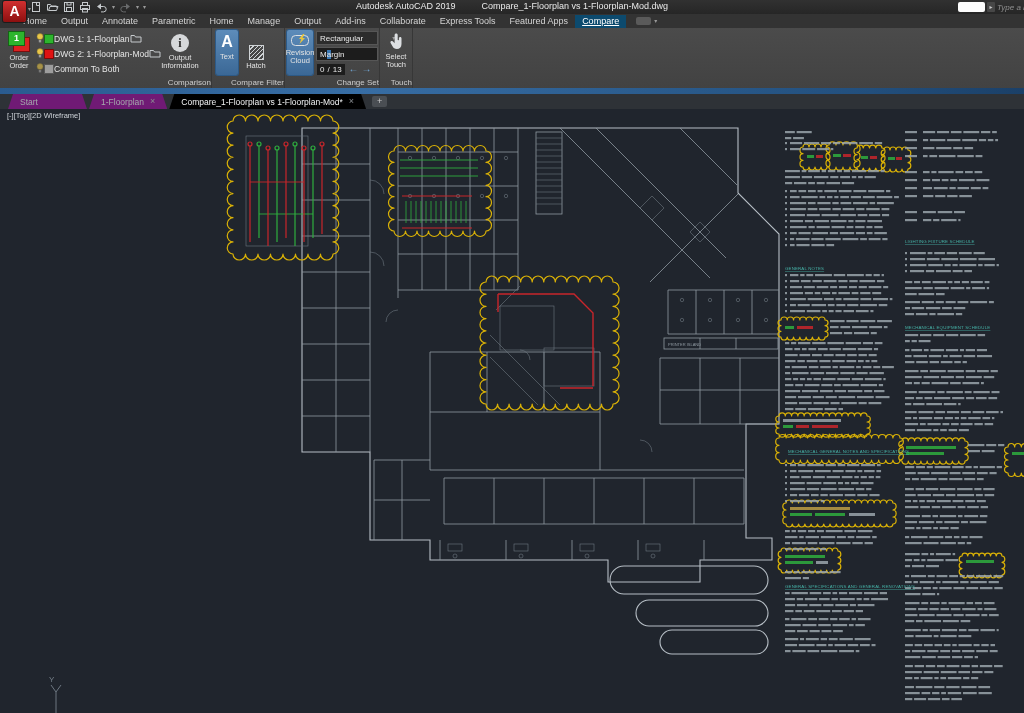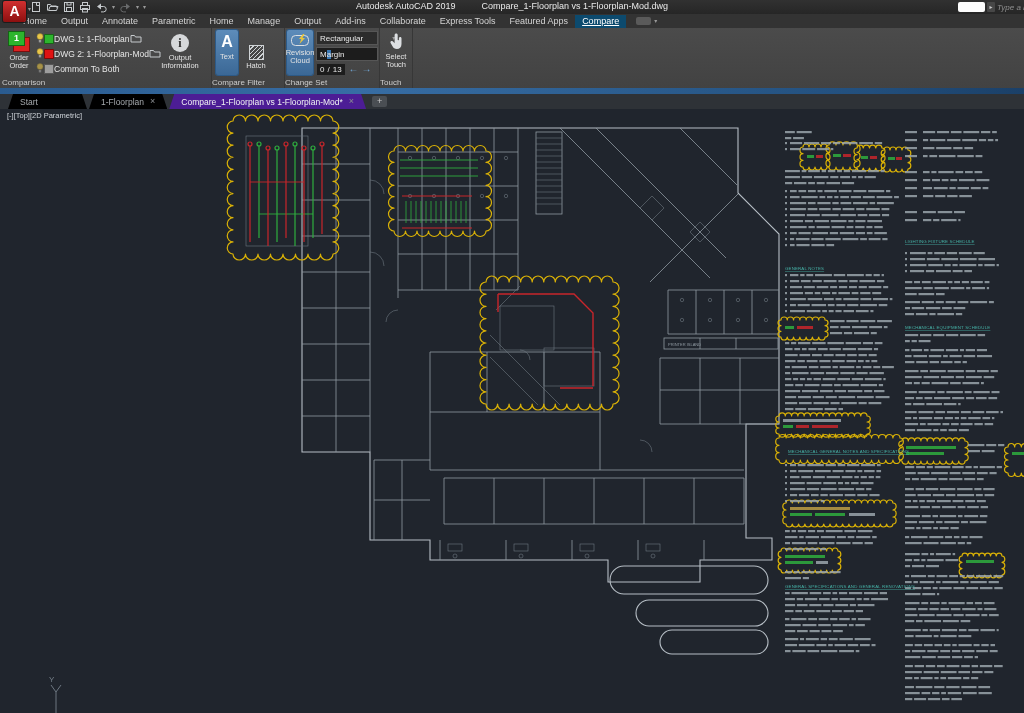--- a/index.html
+++ b/index.html
@@ -22,21 +22,21 @@
   .ic-text{font-style:italic;font-size:8px;color:#8f8f8f;white-space:nowrap;}
   
   .ribbontabs{position:absolute;top:14px;left:0;right:0;height:14px;background:#333;
               display:flex;align-items:center;padding-left:16px;font-size:9px;color:#d4d4d4;}
   .rtab{padding:0 7px;height:13px;line-height:13px;}
   .rtab.active{background:#0c4a6e;color:#fff;text-decoration:underline;}
   .mini-rec{width:15px;height:8px;background:#5a5a5a;border-radius:2px;margin-left:10px;}
   
   .ribbon{position:absolute;top:28px;left:0;right:0;height:60px;background:linear-gradient(#4b4b4b,#424242);}
   .panel{position:absolute;top:0;height:60px;border-right:1px solid #373737;}
-  .plabel{position:absolute;bottom:0;left:0;right:0;height:11px;text-align:left;font-size:8px;
+  .plabel{position:absolute;bottom:0;left:0;right:0;height:11px;text-align:right;font-size:8px;
           line-height:11px;color:#cdcdcd;}
   .bigbtn{position:absolute;display:flex;flex-direction:column;align-items:center;justify-content:flex-start;
           gap:2px;font-size:7.5px;color:#e3e3e3;text-align:center;line-height:8px;padding-top:3px;border-radius:2px;}
   .bigbtn.blue{background:linear-gradient(#5d8cba,#3b6896);box-shadow:0 0 0 1px #2d5a87;}
   .cmp-rows{position:absolute;left:34px;top:3px;}
   .crow{display:flex;align-items:center;height:15px;font-size:8.5px;color:#e6e6e6;white-space:nowrap;}
   .swatch{width:10px;height:10px;border-radius:1px;box-shadow:inset 0 0 0 1px rgba(0,0,0,.45);}
   .do-ic{position:relative;width:24px;height:21px;margin:0 auto;}
   .do-red{position:absolute;left:6px;top:6px;width:15px;height:13px;background:#dd2222;border:1px solid #7c0f0f;}
   .do-grn{position:absolute;left:1px;top:0;width:15px;height:13px;background:#2db52d;border:1px solid #156515;
@@ -53,22 +53,22 @@
   .inp .sel{background:#3a78b5;}
   .counter{height:12px;margin-top:2px;display:flex;align-items:center;gap:3px;}
   .cnt-box{background:#1c1c1c;border:1px solid #444;padding:0 3px;height:11px;display:flex;align-items:center;gap:3px;}
   .arrow{color:#73a9d8;font-size:10px;font-weight:bold;line-height:10px;}
   
   .bluestrip{position:absolute;top:88px;left:0;right:0;height:6px;
              background:linear-gradient(90deg,#2a5b8f,#376da4 35%,#224f7d 85%,#1b4068);}
   .filetabs{position:absolute;top:94px;left:0;right:0;height:15px;background:#2e3237;
             display:flex;align-items:flex-end;padding-left:8px;gap:2px;}
   .ftab{height:15px;display:flex;align-items:center;gap:6px;font-size:8.5px;color:#a6aaae;
-        background:#000000;padding:0 12px;clip-path:polygon(5px 0,calc(100% - 5px) 0,100% 100%,0 100%);}
-  .ftab.active{background:#4c1d95;color:#f2f3f4;}
+        background:#701a75;padding:0 12px;clip-path:polygon(5px 0,calc(100% - 5px) 0,100% 100%,0 100%);}
+  .ftab.active{background:#000000;color:#f2f3f4;}
   .fx{font-size:9px;color:#8b8f93;line-height:9px;}
   .newtab{width:15px;height:11px;margin:0 0 2px 4px;background:#4a4e53;border-radius:2px;color:#cbcbcb;
           font-size:9px;line-height:11px;text-align:center;}
   
   .canvas{position:absolute;top:109px;left:0;width:1024px;height:604px;background:#20252d;overflow:hidden;}
   .vp{position:absolute;top:2px;left:7px;font-size:7.5px;color:#ced3d8;z-index:3;}
   .plan{position:absolute;top:0;left:0;}
   .hd{fill:#45b0a5;font-size:4.4px;letter-spacing:.15px;text-decoration:underline;}
 </style>
 </head>
@@ -265,21 +265,21 @@
     </div>
     <div class="ftab active">
       <span>Compare_1-Floorplan vs 1-Floorplan-Mod*</span>
       <span class="fx">×</span>
     </div>
     <div class="newtab">+</div>
   </div>
 
   <div class="canvas">
     <div class="vp">
-      <span>[-]</span><span>[Top]</span><span>[2D Parametric]</span>
+      <span>[-]</span><span>[Top]</span><span>[2D Wireframe]</span>
     </div>
 
     <svg class="plan" viewBox="0 109 1024 604" width="1024" height="604">
 
       <g stroke="#b6bec5" stroke-width="1.1" fill="none">
         <path d="M302,128 H738 V193 L779,234 V424 H746 V538 H772 V560 H700 V582 H608 V560 H430 V540 H370 V452 H302 Z"></path>
         <rect x="610" y="566" width="158" height="28" rx="14"></rect>
         <rect x="636" y="600" width="132" height="26" rx="13"></rect>
         <rect x="660" y="630" width="108" height="24" rx="12"></rect>
       </g>

